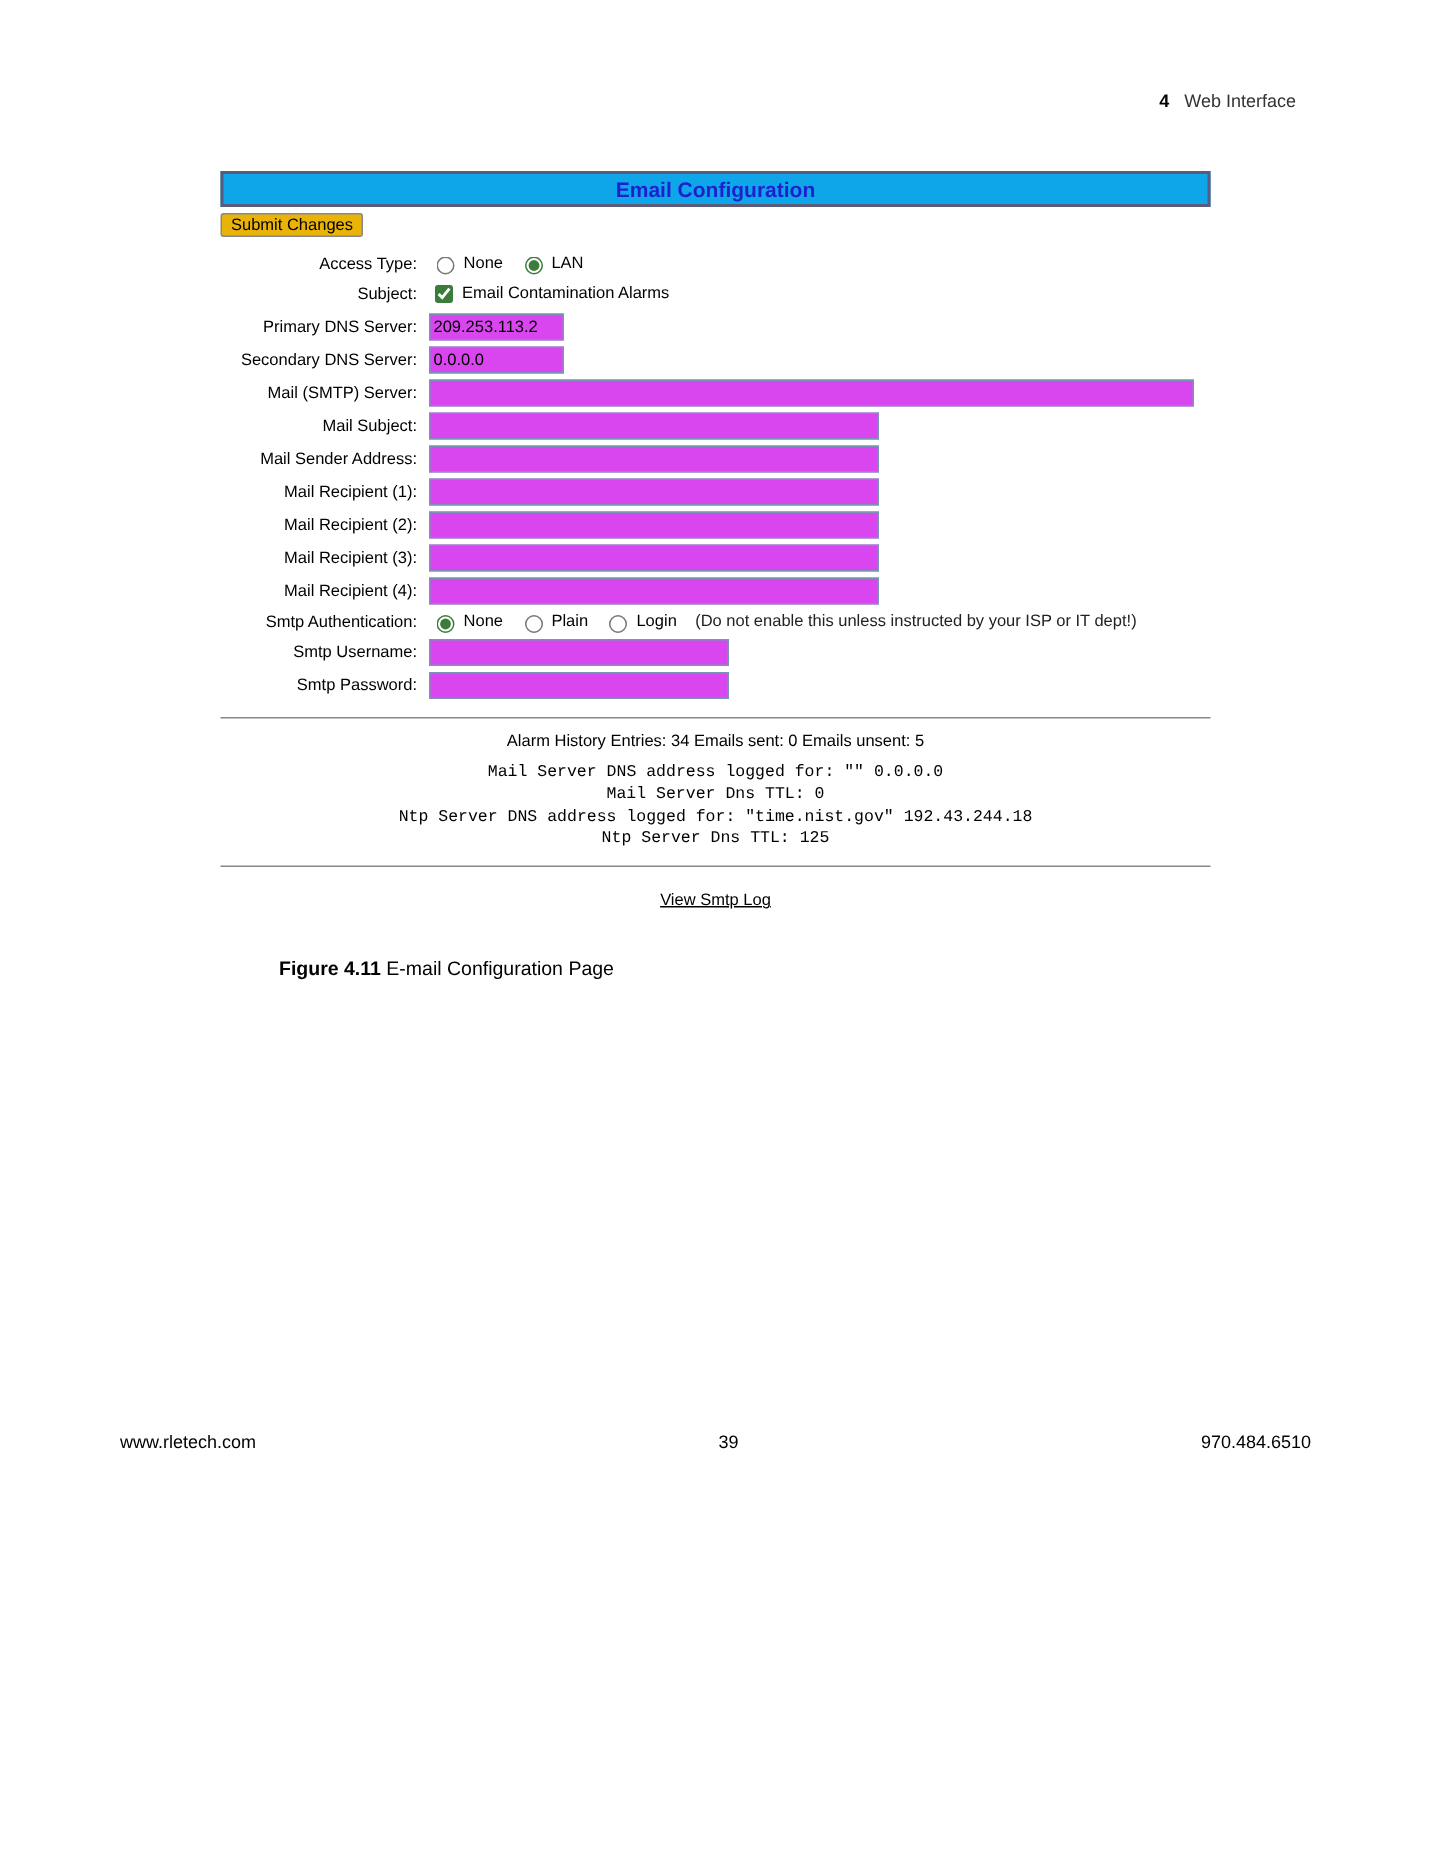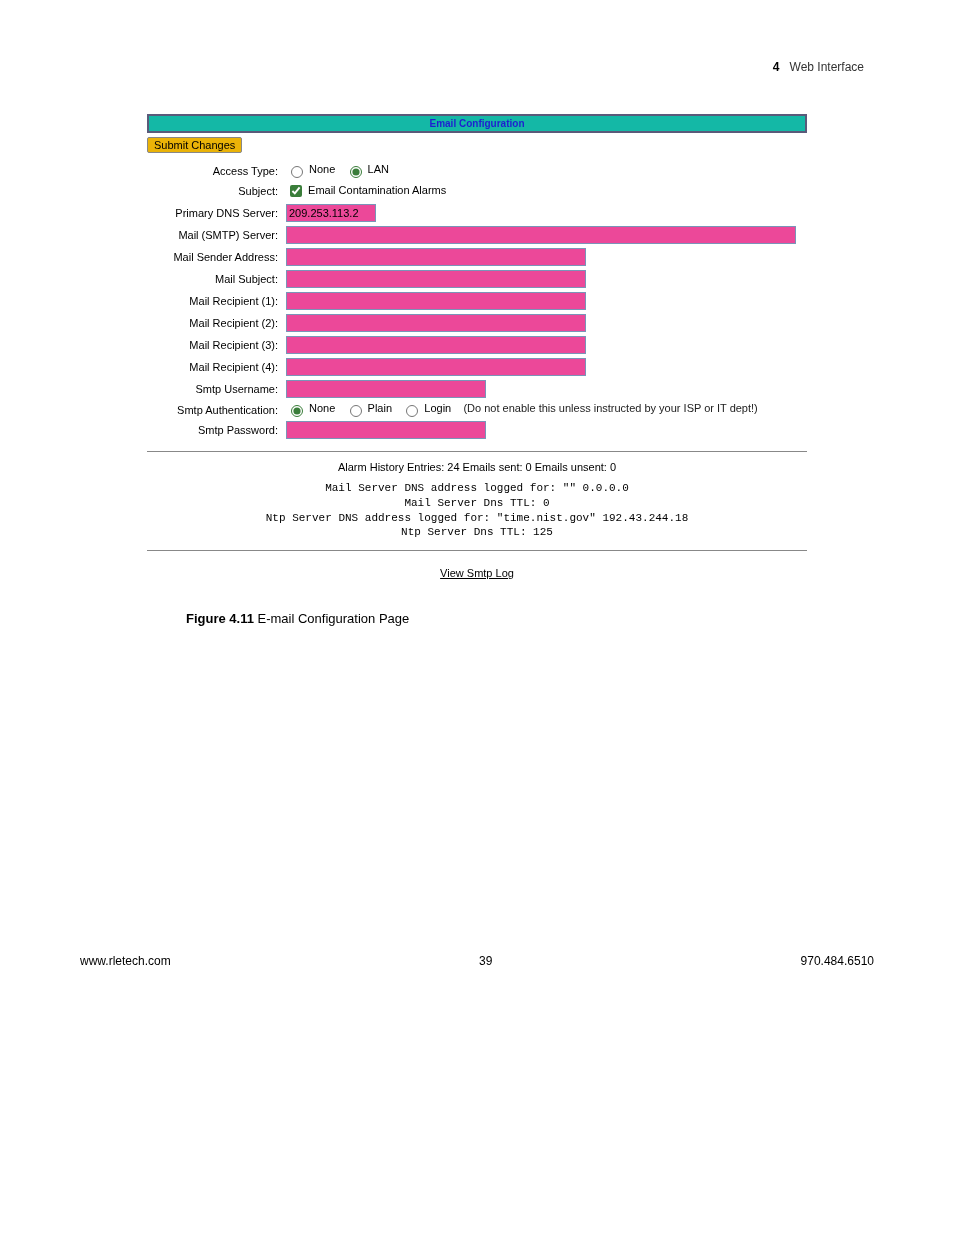--- a/index.html
+++ b/index.html
@@ -25,25 +25,25 @@
   .header-area .num { font-weight: bold; color: #000; }
   .header-area .txt { color: #333; }
   .config-box {
     margin: 0 auto;
     width: 660px;
     font-size: 11px;
     font-family: Arial, sans-serif;
   }
   .config-title-bar {
     border: 2px solid #5a5a7a;
-    background: #14b8a6;
+    background: #0ea5e9;
     text-align: center;
     font-weight: bold;
     color: #1f1fd0;
-    font-size: 10px;
+    font-size: 14px;
     padding: 2px 0;
   }
   .submit-row {
     padding: 4px 0 8px 0;
   }
   .submit-btn {
     font-size: 11px;
     padding: 1px 6px;
     background: #eab308;
     border: 1px solid #888;
@@ -61,21 +61,21 @@
   .form-table td.label {
     width: 135px;
     text-align: right;
     white-space: nowrap;
   }
   .tf {
     border: 1px solid #7a94b8;
     height: 18px;
     padding: 0 2px;
     font-size: 11px;
-    background: #ec4899;
+    background: #d946ef;
   }
   .tf-short { width: 90px; }
   .tf-full  { width: 510px; }
   .tf-med   { width: 300px; }
   .tf-sm    { width: 200px; }
   .radio, .chk {
     width: 12px; height: 12px; vertical-align: middle;
     accent-color: #3a7d3a;
   }
   .dim-note { color: #222; }
@@ -155,77 +155,81 @@
         <td>
           <input type="checkbox" class="chk" checked="" style="">
           <span>Email Contamination Alarms</span>
         </td>
       </tr>
       <tr>
         <td class="label">Primary DNS Server:</td>
         <td><input class="tf tf-short" value="209.253.113.2" style=""></td>
       </tr>
       <tr>
+        <td class="label">Secondary DNS Server:</td>
+        <td><input class="tf tf-short" value="0.0.0.0" style=""></td>
+      </tr>
+      <tr>
         <td class="label">Mail (SMTP) Server:</td>
         <td><input class="tf tf-full" value="" style=""></td>
       </tr>
       <tr>
+        <td class="label">Mail Subject:</td>
+        <td><input class="tf tf-med" value="" style=""></td>
+      </tr>
+      <tr>
         <td class="label">Mail Sender Address:</td>
         <td><input class="tf tf-med" value="" style=""></td>
       </tr>
       <tr>
-        <td class="label">Mail Subject:</td>
-        <td><input class="tf tf-med" value="" style=""></td>
-      </tr>
-      <tr>
         <td class="label">Mail Recipient (1):</td>
         <td><input class="tf tf-med" value="" style=""></td>
       </tr>
       <tr>
         <td class="label">Mail Recipient (2):</td>
         <td><input class="tf tf-med" value="" style=""></td>
       </tr>
       <tr>
         <td class="label">Mail Recipient (3):</td>
         <td><input class="tf tf-med" value="" style=""></td>
       </tr>
       <tr>
         <td class="label">Mail Recipient (4):</td>
         <td><input class="tf tf-med" value="" style=""></td>
-      </tr>
-      <tr>
-        <td class="label">Smtp Username:</td>
-        <td><input class="tf tf-sm" value="" style=""></td>
       </tr>
       <tr>
         <td class="label">Smtp Authentication:</td>
         <td>
           <input type="radio" class="radio" name="auth" checked="" style="">
           <span>None</span>
           &nbsp;
           <input type="radio" class="radio" name="auth" style="">
           <span>Plain</span>
           &nbsp;
           <input type="radio" class="radio" name="auth" style="">
           <span>Login</span>
           &nbsp;&nbsp;
           <span class="dim-note">(Do not enable this unless instructed by your ISP or IT dept!)</span>
         </td>
       </tr>
       <tr>
+        <td class="label">Smtp Username:</td>
+        <td><input class="tf tf-sm" value="" style=""></td>
+      </tr>
+      <tr>
         <td class="label">Smtp Password:</td>
         <td><input class="tf tf-sm" value="" style=""></td>
       </tr>
     </tbody>
       </table>
 
     <div class="divider"></div>
 
     <div class="status-block">
-      <div>Alarm History Entries: 24 Emails sent: 0 Emails unsent: 0</div>
+      <div>Alarm History Entries: 34 Emails sent: 0 Emails unsent: 5</div>
       <div class="status-pre"><span>Mail Server DNS address logged for: "" 0.0.0.0</span>
 <span>Mail Server Dns TTL: 0</span>
 <span>Ntp Server DNS address logged for: "time.nist.gov" 192.43.244.18</span>
 <span>Ntp Server Dns TTL: 125</span></div>
     </div>
 
     <div class="divider"></div>
 
     <div class="link-row">
       <a href="#">View Smtp Log</a>

